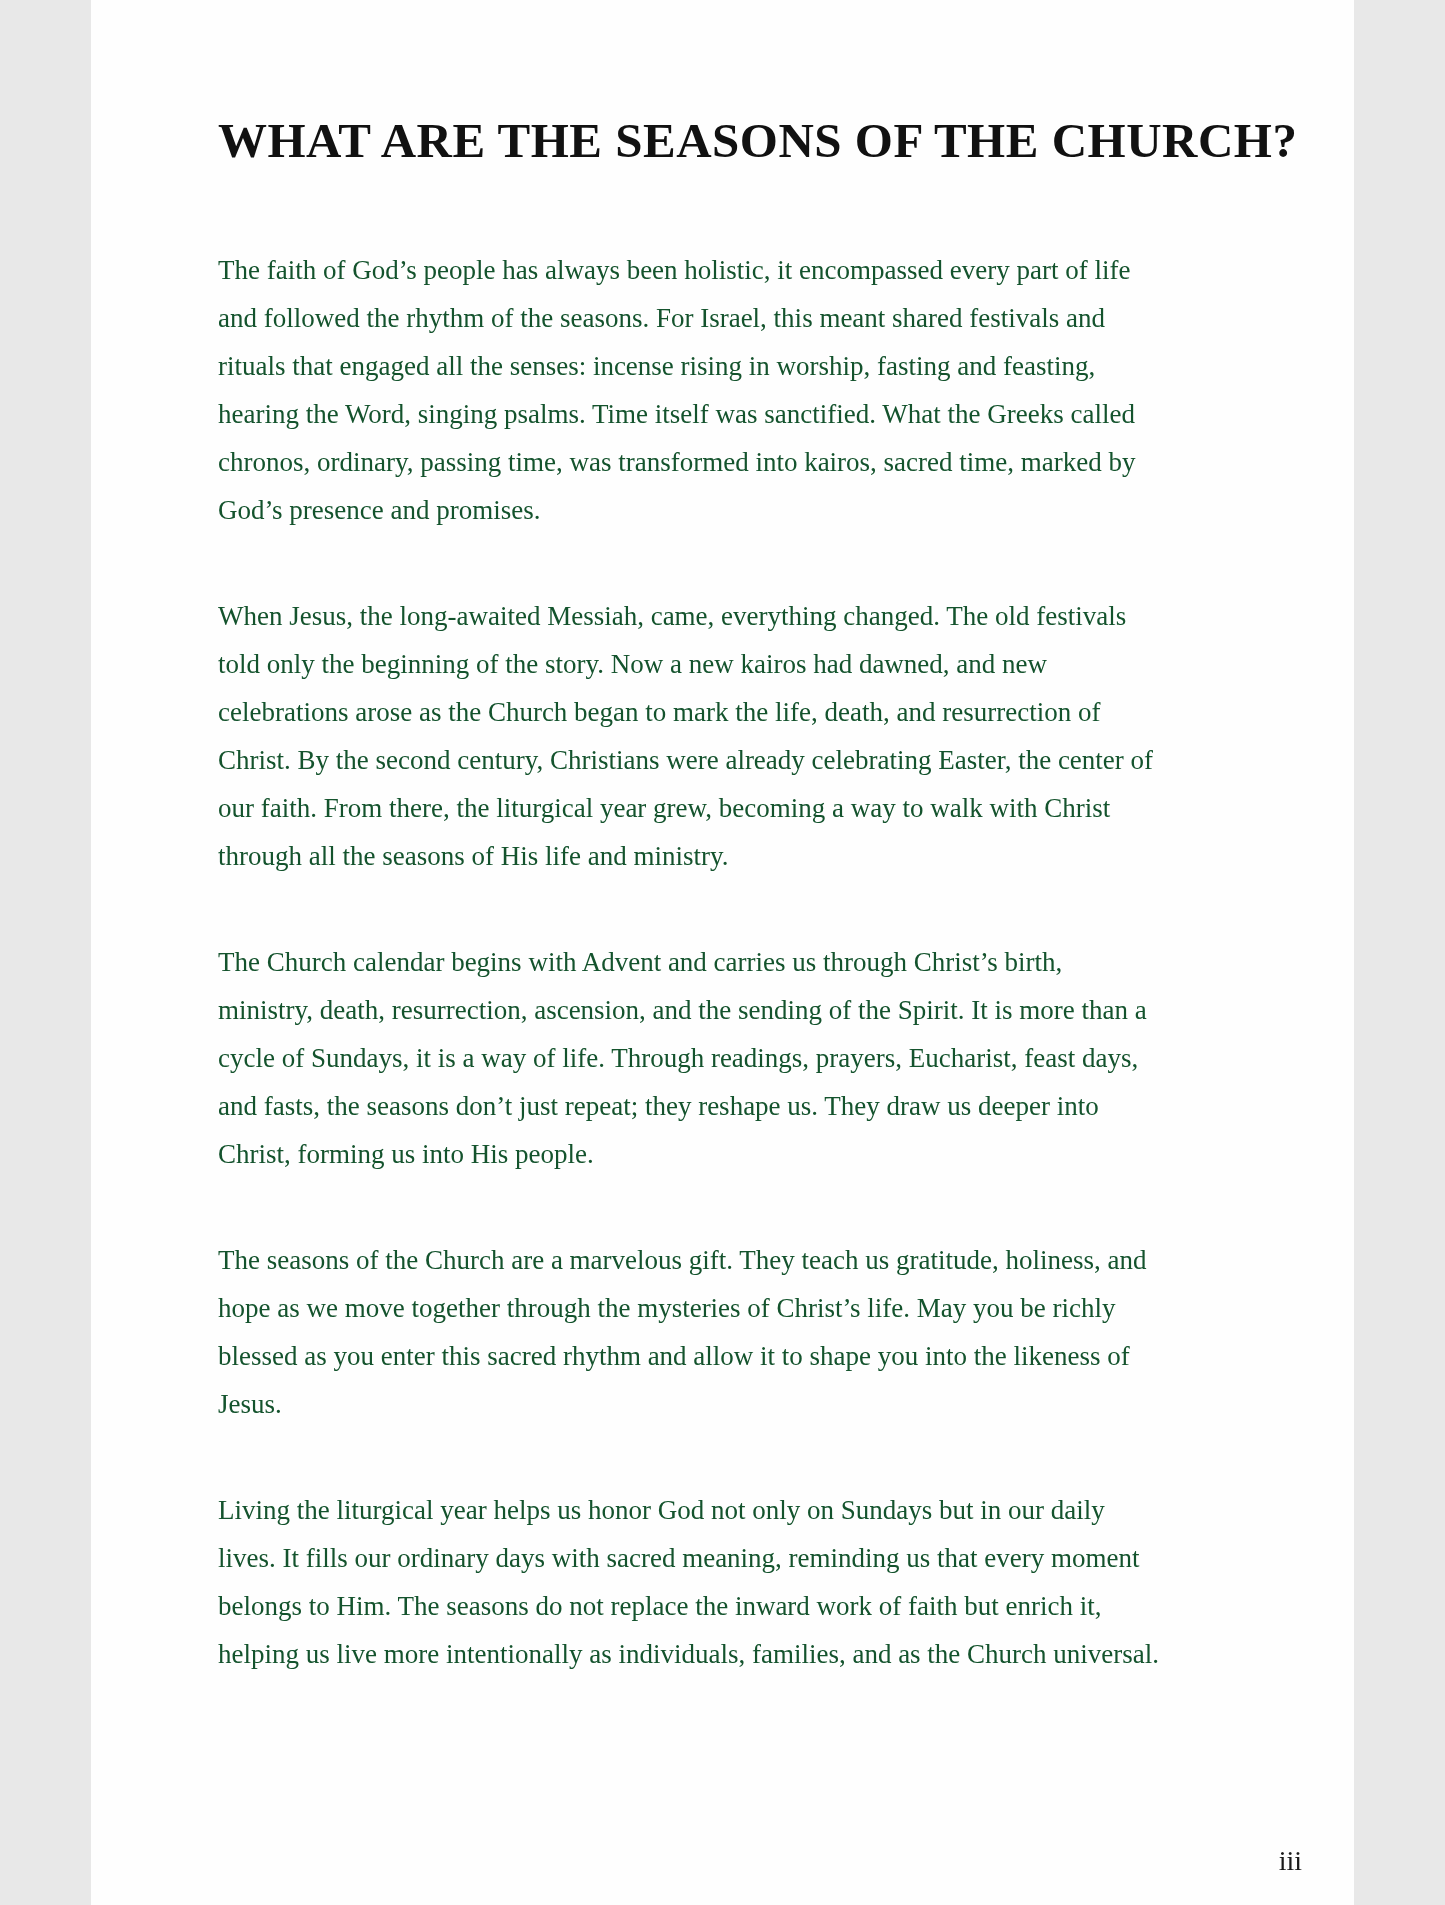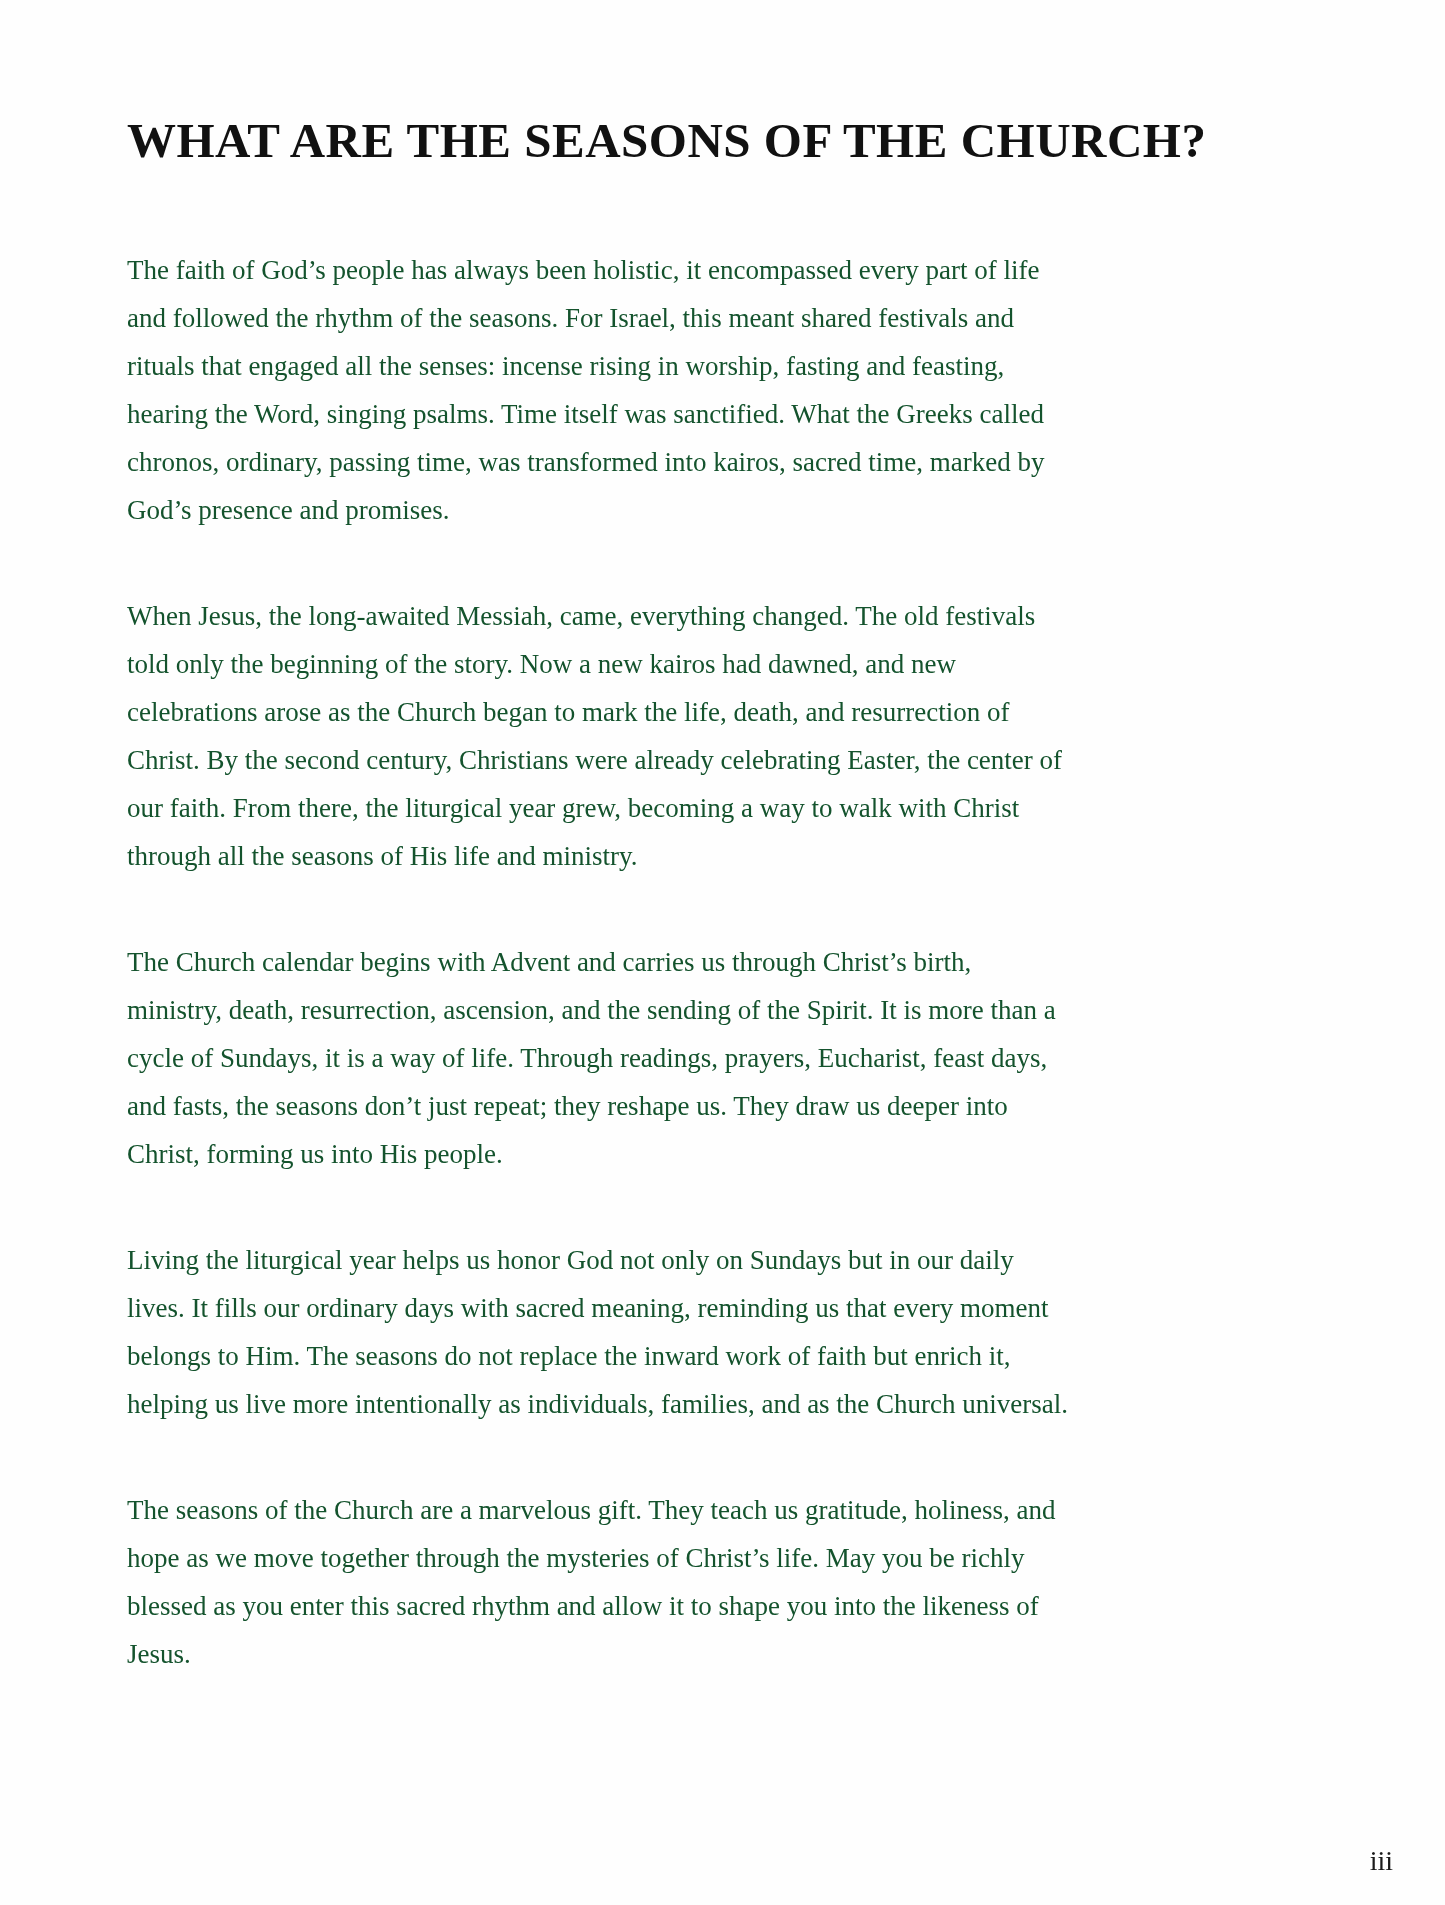--- a/index.html
+++ b/index.html
@@ -2,21 +2,21 @@
 <html><head>
 <meta charset="utf-8">
 <style>
   html, body {
     margin: 0;
     padding: 0;
     background: #e8e8e8;
   }
   .page {
     position: relative;
-    width: 1445px;
+    width: 1263px;
     height: 1905px;
     margin: 0 auto;
     background: #fefefe;
     color: #161616;
     font-family: "Liberation Serif", "DejaVu Serif", serif;
     overflow: hidden;
     box-sizing: border-box;
   }
   .page-title {
     position: absolute;
@@ -58,19 +58,19 @@
 <body>
 
 <div class="page">
 
   <h1 class="page-title">WHAT ARE THE SEASONS OF THE CHURCH?</h1>
 
   <div class="body-text">
     <p>The faith of God’s people has always been holistic, it encompassed every part of life and followed the rhythm of the seasons. For Israel, this meant shared festivals and rituals that engaged all the senses: incense rising in worship, fasting and feasting, hearing the Word, singing psalms. Time itself was sanctified. What the Greeks called chronos, ordinary, passing time, was transformed into kairos, sacred time, marked by God’s presence and promises.</p>
     <p>When Jesus, the long-awaited Messiah, came, everything changed. The old festivals told only the beginning of the story. Now a new kairos had dawned, and new celebrations arose as the Church began to mark the life, death, and resurrection of Christ. By the second century, Christians were already celebrating Easter, the center of our faith. From there, the liturgical year grew, becoming a way to walk with Christ through all the seasons of His life and ministry.</p>
     <p>The Church calendar begins with Advent and carries us through Christ’s birth, ministry, death, resurrection, ascension, and the sending of the Spirit. It is more than a cycle of Sundays, it is a way of life. Through readings, prayers, Eucharist, feast days, and fasts, the seasons don’t just repeat; they reshape us. They draw us deeper into Christ, forming us into His people.</p>
+    <p>The seasons of the Church are a marvelous gift. They teach us gratitude, holiness, and hope as we move together through the mysteries of Christ’s life. May you be richly blessed as you enter this sacred rhythm and allow it to shape you into the likeness of Jesus.</p>
     <p>Living the liturgical year helps us honor God not only on Sundays but in our daily lives. It fills our ordinary days with sacred meaning, reminding us that every moment belongs to Him. The seasons do not replace the inward work of faith but enrich it, helping us live more intentionally as individuals, families, and as the Church universal.</p>
-    <p>The seasons of the Church are a marvelous gift. They teach us gratitude, holiness, and hope as we move together through the mysteries of Christ’s life. May you be richly blessed as you enter this sacred rhythm and allow it to shape you into the likeness of Jesus.</p>
   </div>
 
   <div class="page-number">iii</div>
 
 </div>
 
 </body></html>

